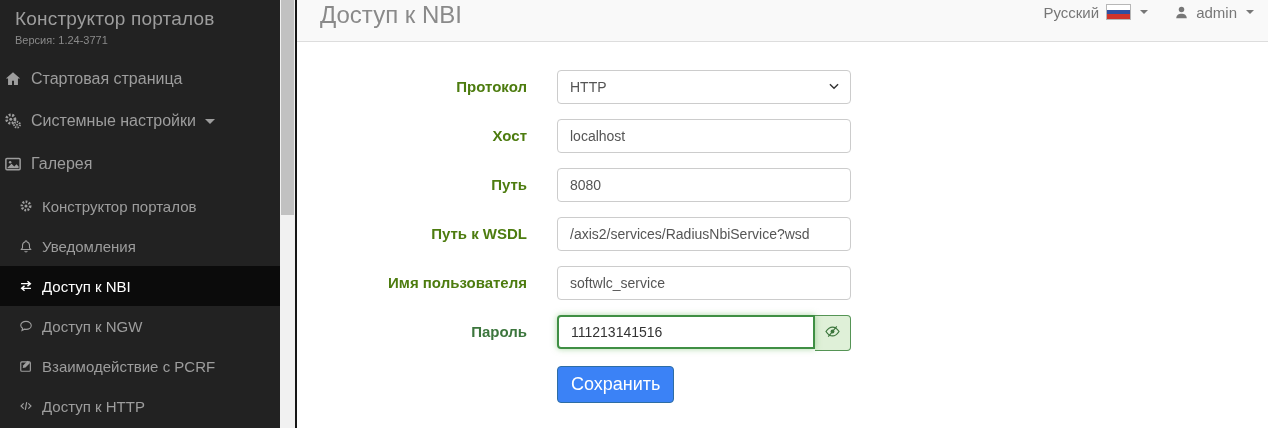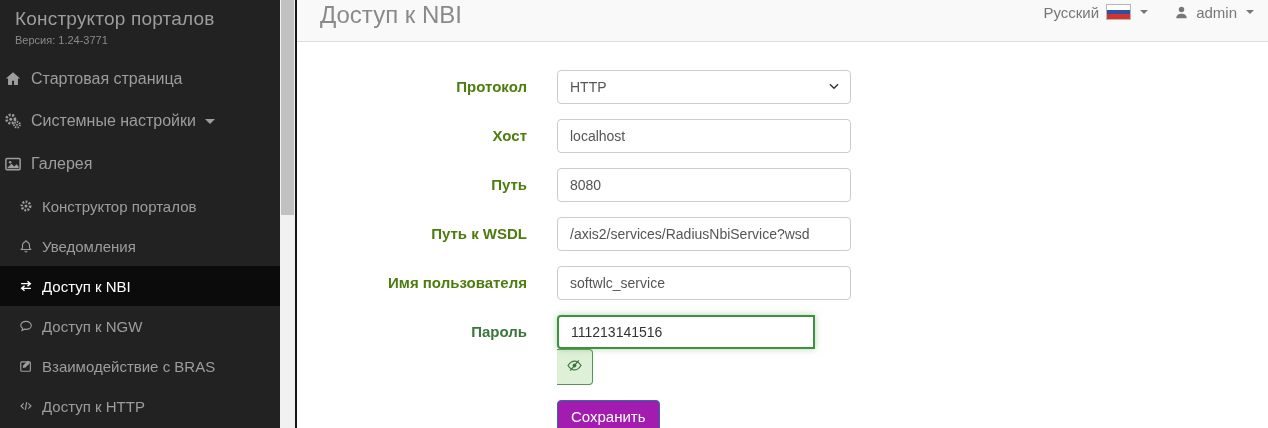--- a/index.html
+++ b/index.html
@@ -41,27 +41,27 @@
   
   .form-area { padding-top:28px; }
   .form-row { display:flex; align-items:flex-start; margin-bottom:15px; }
   .form-row label { width:230px; text-align:right; font-weight:bold; font-size:15px; color:#4d7c0f; line-height:34px; }
   .form-row .control { margin-left:30px; position:relative; }
   input.txt, select.sel { width:294px; height:34px; border:1px solid #ccc; border-radius:4px; padding:6px 12px; font-size:14px; color:#555; background:#fff; font-family:"Liberation Sans", sans-serif; outline:none; }
   select.sel { appearance:none; -webkit-appearance:none; -moz-appearance:none; padding-right:30px; }
   .select-chevron { position:absolute; right:10px; top:9px; pointer-events:none; }
   .select-chevron svg { width:14px; height:14px; stroke:#333; }
 
-  .input-group { display:flex; width:328px;flex-direction:column; }
+  .input-group { display:flex; width:328px; }
   input.txt.success { width:258px; border:2px solid #3f8f44; border-radius:4px 0 0 4px; color:#333; box-shadow:0 0 6px rgba(104,182,92,.55); position:relative; z-index:1; }
   .addon-btn { width:36px; height:36px; background:#dff0d8; border:1px solid #559455; border-left:none; border-radius:0 4px 4px 0; display:flex; align-items:center; justify-content:center; cursor:pointer; }
   .addon-btn svg { width:17px; height:17px; color:#3c763d; }
 
   .btn-row { margin-left:260px; margin-top:15px; }
-  .btn-primary { background:#a21caf; border:1px solid #2e6da4; color:#fff; font-size:15px; font-family:"Liberation Sans", sans-serif; padding:7px 13px; border-radius:4px; cursor:pointer; }
+  .btn-primary { background:#3b82f6; border:1px solid #2e6da4; color:#fff; font-size:18px; font-family:"Liberation Sans", sans-serif; padding:7px 13px; border-radius:4px; cursor:pointer; }
 </style>
 </head>
 <body>
 
 <div class="app">
 
   <aside class="sidebar">
     <div class="sidebar-header">
       <div class="sidebar-title">Конструктор порталов</div>
       <div class="sidebar-version">Версия: 1.24-3771</div>
@@ -140,21 +140,21 @@
         <span>Доступ к NGW</span>
       </div>
 
       <div class="nav-item sub">
         <span class="icon">
           <svg viewBox="0 0 24 24" fill="none" stroke="currentColor">
               <rect x="3" y="5" width="16.5" height="16" rx="1.8" stroke-width="2"></rect>
               <path d="M14.8 2.8l4 4-7.6 7.6-4.8 1 1-4.9z" fill="currentColor" stroke="none"></path>
             </svg>
         </span>
-        <span>Взаимодействие с BRAS</span>
+        <span>Взаимодействие с PCRF</span>
       </div>
 
       <div class="nav-item sub">
         <span class="icon">
           <svg viewBox="0 0 24 24" fill="none" stroke="currentColor" stroke-width="2">
               <path d="M8 7.5 3.5 12 8 16.5M16 7.5 20.5 12 16 16.5M13.2 5.5l-2.4 13"></path>
             </svg>
         </span>
         <span>Доступ к HTTP</span>
       </div>

